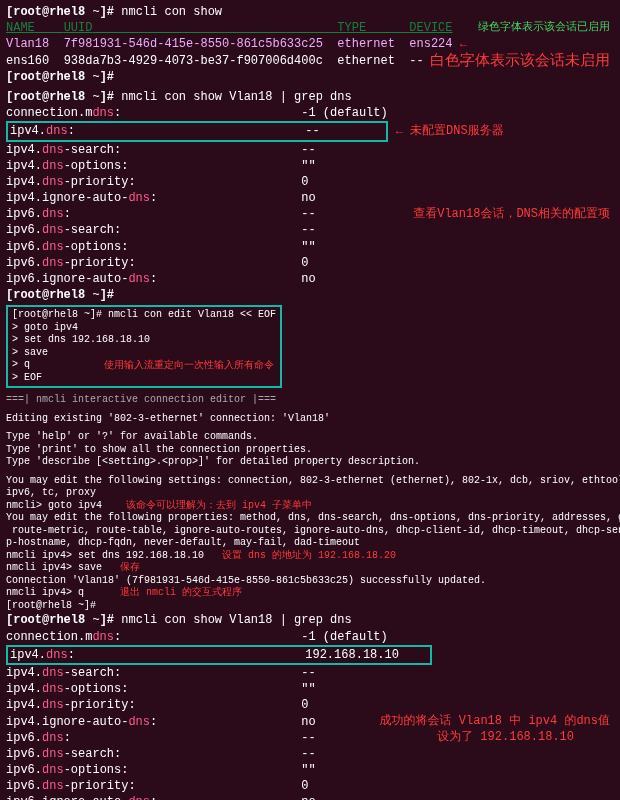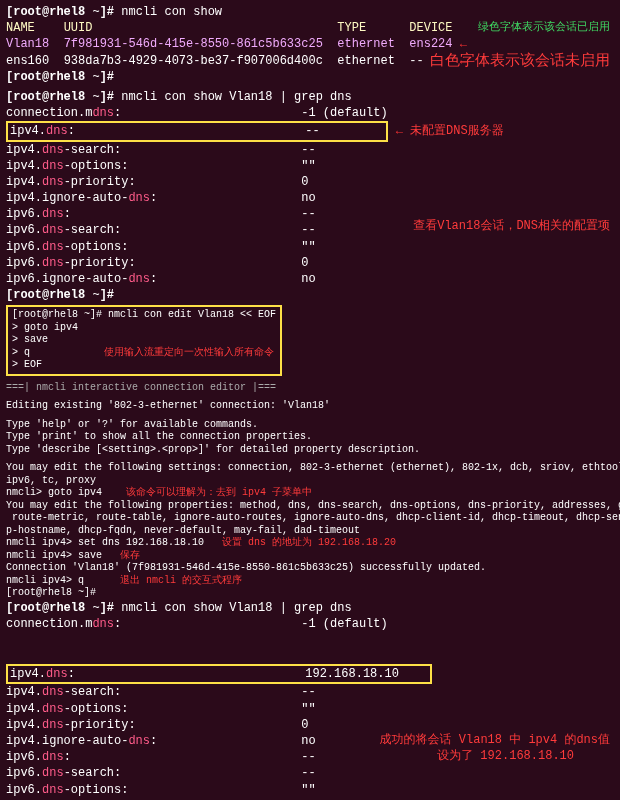--- a/index.html
+++ b/index.html
@@ -18,22 +18,22 @@
   .prompt-root { color: #fff; font-weight: bold; }
   .prompt-at { color: #fff; font-weight: bold; }
   .prompt-host { color: #fff; font-weight: bold; }
   .prompt-bracket { color: #fff; font-weight: bold; }
   .hash { color: #fff; font-weight: bold; }
   .cmd { color: #fff; }
   .green { color: #f0abfc; }
   .pink { color: #ff5c8a; }
   .white { color: #fff; }
   .gray { color: #aaa; }
-  .hdr { color: #fef9c3; }
-  .redbox { border: 2px solid #fde047; }
+  .hdr { color: #15803d; text-decoration: underline; }
+  .redbox { border: 2px solid #14b8a6; }
   .arrow { color: #f33; font-weight: bold; }
   .tiny { font-size: 10px; line-height: 1.25; }
   .annot { color: #ff3b3b; }
   .annot-green { color: #3fd862; }
   .block { position: relative; }
   .abs { position: absolute; }
 </style>
 </head>
 <body>
 
@@ -66,34 +66,35 @@
 <span class="arrow"> ← </span><span class="annot" style="font-size:12px;">未配置DNS服务器</span>
 </div>
 
 
 <div id="rows-a-container" style="position: relative;">
     <div class="line"><span class="white">ipv4.</span><span class="pink">dns</span><span class="white">-search:                         </span><span class="white">--</span></div>
     <div class="line"><span class="white">ipv4.</span><span class="pink">dns</span><span class="white">-options:                        </span><span class="white">""</span></div>
     <div class="line"><span class="white">ipv4.</span><span class="pink">dns</span><span class="white">-priority:                       </span><span class="white">0</span></div>
     <div class="line"><span class="white">ipv4.ignore-auto-</span><span class="pink">dns</span><span class="white">:                    </span><span class="white">no</span></div>
     <div class="line"><span class="white">ipv6.</span><span class="pink">dns</span><span class="white">:                                </span><span class="white">--</span></div>
-    <span class="abs annot" style="right: 4px; font-size: 12px; top: 76px;">查看Vlan18会话，DNS相关的配置项</span>
+    <span class="abs annot" style="right: 4px; font-size: 12px; top: 64px;">查看Vlan18会话，DNS相关的配置项</span>
     <div class="line"><span class="white">ipv6.</span><span class="pink">dns</span><span class="white">-search:                         </span><span class="white">--</span></div>
     <div class="line"><span class="white">ipv6.</span><span class="pink">dns</span><span class="white">-options:                        </span><span class="white">""</span></div>
     <div class="line"><span class="white">ipv6.</span><span class="pink">dns</span><span class="white">-priority:                       </span><span class="white">0</span></div>
     <div class="line"><span class="white">ipv6.ignore-auto-</span><span class="pink">dns</span><span class="white">:                    </span><span class="white">no</span></div>
   </div>
 
 <div class="line"><span class="prompt-bracket">[</span><span class="prompt-root">root</span><span class="prompt-at">@</span><span class="prompt-host">rhel8</span><span class="white"> </span><span class="white">~</span><span class="prompt-bracket">]</span><span class="hash">#</span></div>
 
 
 <div class="redbox tiny" style="display:inline-block; padding:2px 4px; margin-top:2px; position:relative; min-width:260px;">
   <div class="line"><span class="white">[</span><span class="white">root</span><span class="white">@</span><span class="white">rhel8</span><span class="white"> ~]# </span><span class="white">nmcli con edit Vlan18 &lt;&lt; EOF</span></div>
   <div id="edit-lines">
       <div class="line white">&gt; goto ipv4</div>
+      <div class="line white">&gt; set dns 192.168.18.10</div>
       <div class="line white">&gt; save</div>
       <div class="line white">&gt; q</div>
       <div class="line white">&gt; EOF</div>
     </div>
   <span class="abs annot" style="right:6px; bottom:14px; font-size:10px;">使用输入流重定向一次性输入所有命令</span>
 </div>
 
 <div style="height:6px"></div>
 
 <div class="line tiny gray">===| nmcli interactive connection editor |===</div>
@@ -115,21 +116,21 @@
 <div class="line tiny white">Connection 'Vlan18' (7f981931-546d-415e-8550-861c5b633c25) successfully updated.</div>
 <div class="line tiny"><span class="white">nmcli ipv4&gt; q</span><span>      </span><span class="annot">退出 nmcli 的交互式程序</span></div>
 <div class="line tiny"><span class="white">[</span><span class="white">root</span><span class="white">@</span><span class="white">rhel8</span><span class="white"> ~]#</span></div>
 
 
 <div class="line"><span class="prompt-bracket">[</span><span class="prompt-root">root</span><span class="prompt-at">@</span><span class="prompt-host">rhel8</span><span class="white"> </span><span class="white">~</span><span class="prompt-bracket">]</span><span class="hash">#</span><span class="white"> </span><span class="cmd">nmcli con show Vlan18 | grep dns</span></div>
 
 <div class="line"><span class="white">connection.m</span><span class="pink">dns</span><span class="white">:                         </span><span class="white">-1 (default)</span></div>
 
 <div class="block">
-<div class="line redbox" style="display:inline-block; padding:0 2px;margin-top:32px;"><span class="white">ipv4.</span><span class="pink">dns</span><span class="white">:                                </span><span class="white">192.168.18.10</span><span>    </span></div>
+<div class="line redbox" style="display:inline-block; padding:0 2px;"><span class="white">ipv4.</span><span class="pink">dns</span><span class="white">:                                </span><span class="white">192.168.18.10</span><span>    </span></div>
 </div>
 
 <div id="rows-b-container" class="block">
     <div class="line"><span class="white">ipv4.</span><span class="pink">dns</span><span class="white">-search:                         </span><span class="white">--</span></div>
     <div class="line"><span class="white">ipv4.</span><span class="pink">dns</span><span class="white">-options:                        </span><span class="white">""</span></div>
     <div class="line"><span class="white">ipv4.</span><span class="pink">dns</span><span class="white">-priority:                       </span><span class="white">0</span></div>
     <div class="line"><span class="white">ipv4.ignore-auto-</span><span class="pink">dns</span><span class="white">:                    </span><span class="white">no</span></div>
     <div class="line"><span class="white">ipv6.</span><span class="pink">dns</span><span class="white">:                                </span><span class="white">--</span></div>
     <div class="line"><span class="white">ipv6.</span><span class="pink">dns</span><span class="white">-search:                         </span><span class="white">--</span></div>
     <div class="line"><span class="white">ipv6.</span><span class="pink">dns</span><span class="white">-options:                        </span><span class="white">""</span></div>

